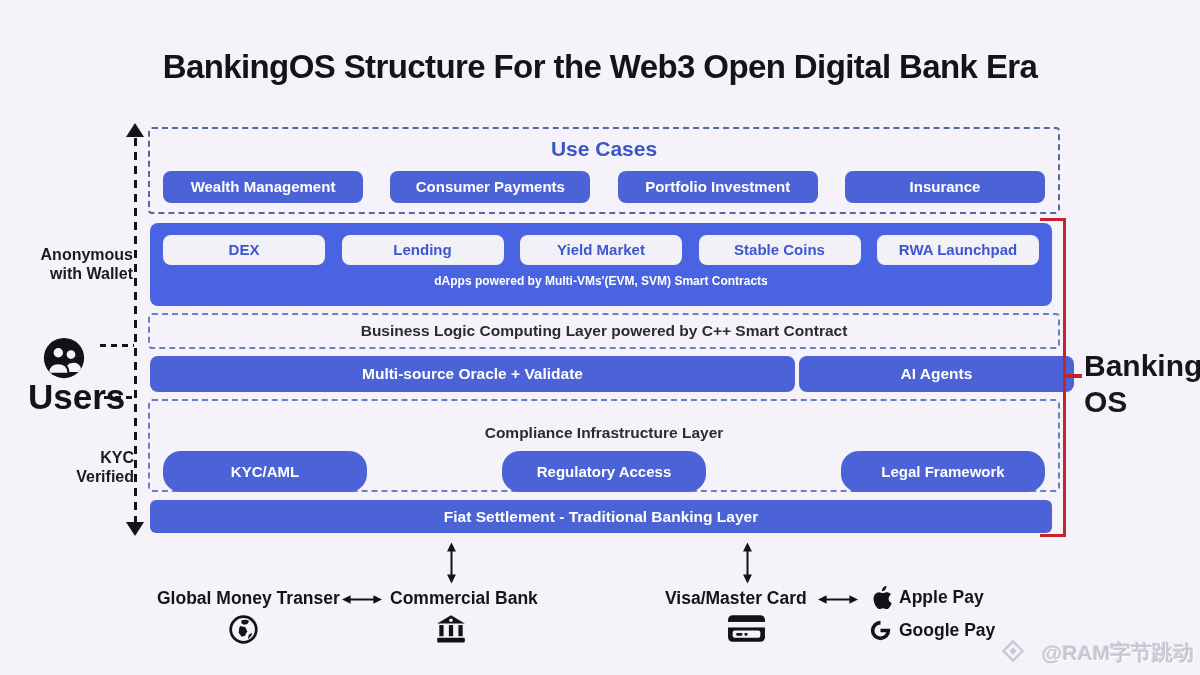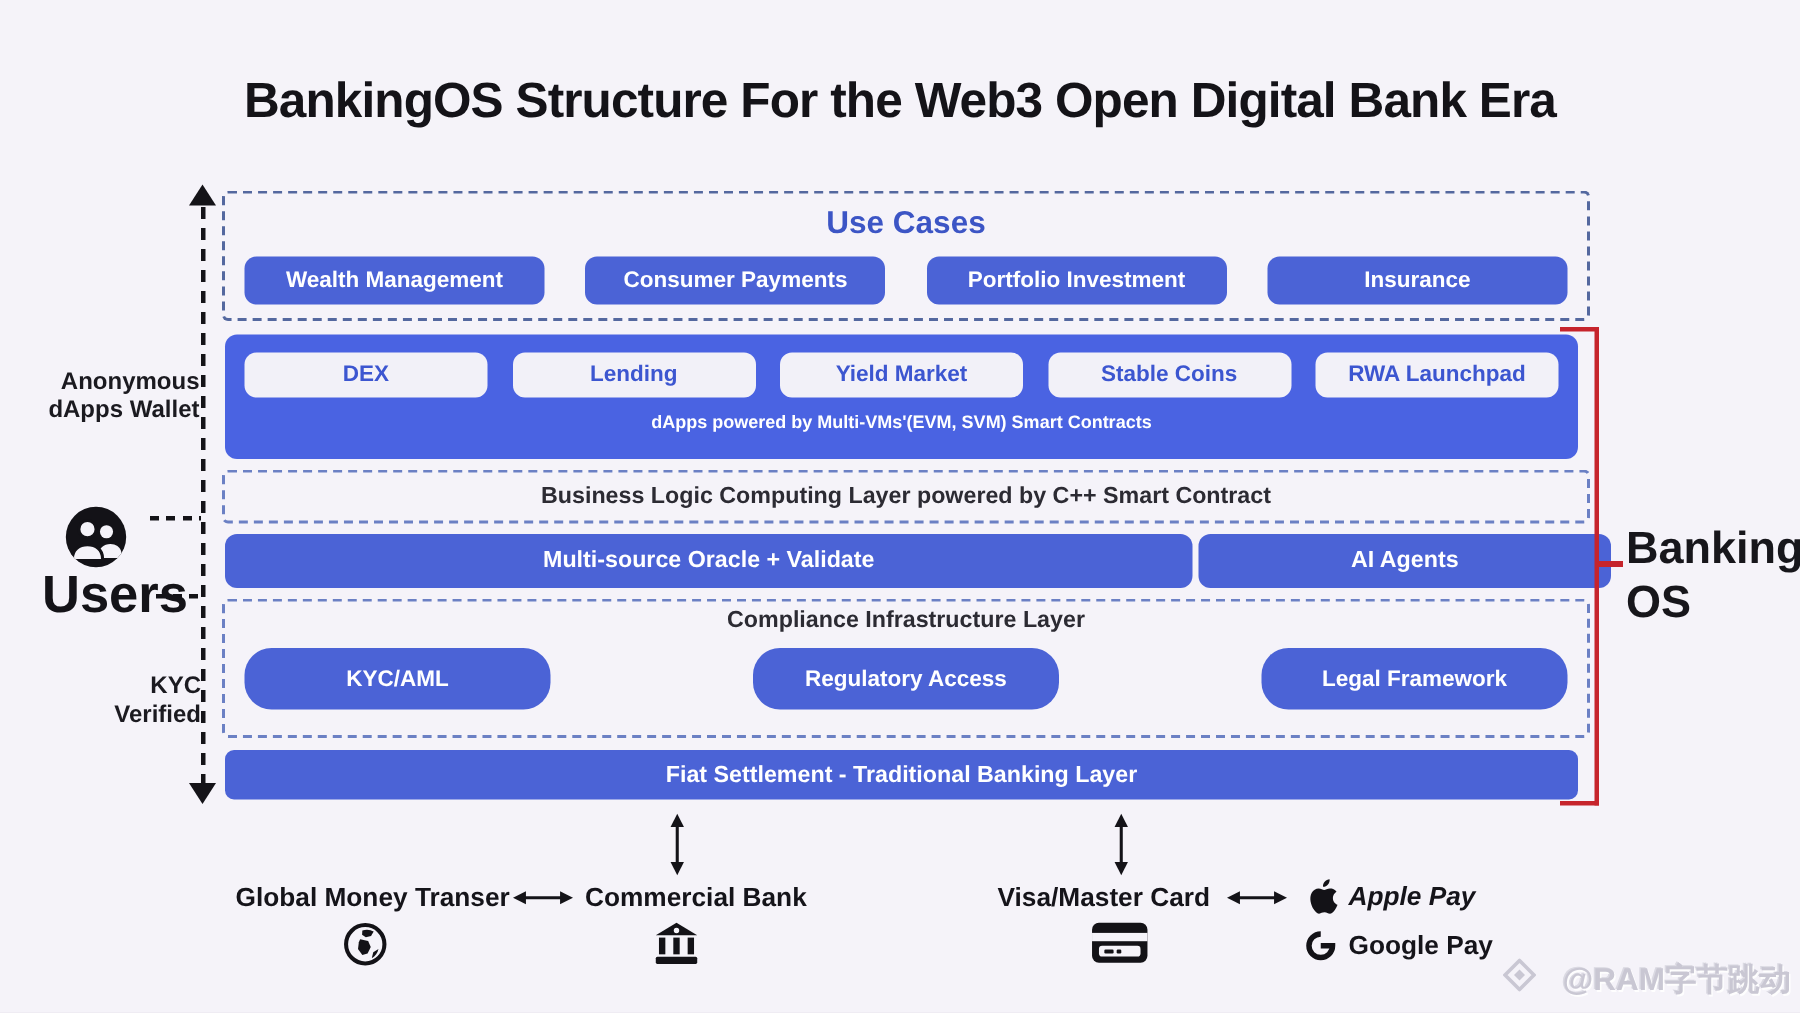--- a/index.html
+++ b/index.html
@@ -56,41 +56,41 @@
   .box-bizlogic { top:313px; height:36px; display:flex; align-items:center; justify-content:center; }
   .layer-text { font-size:15.5px; font-weight:bold; color:#2c2b33; }
 
   .oracle-row { position:absolute; left:150px; top:356px; width:924px; height:36px; display:flex; gap:4px; }
   .bar-blue { background:#4b63d6; border-radius:8px; color:#fff; display:flex; align-items:center;
     justify-content:center; font-size:15.5px; font-weight:bold; }
   .oracle-btn { width:645px; }
   .ai-btn { flex:1; }
 
   .box-compliance { top:399px; height:93px; }
-  .comp-title { margin-top:4px; text-align:center; }
+  .comp-title { margin-top:23px; text-align:center; }
   .comp-row { display:flex; justify-content:space-between; padding:0 13px; margin-top:9px; }
   .comp-row .chip-blue { width:204px; height:41px; line-height:41px;border-radius:18px; }
 
   .fiat-bar { position:absolute; left:150px; top:500px; width:902px; height:33px;
     background:#4b63d6; border-radius:6px; color:#fff; display:flex; align-items:center;
     justify-content:center; font-size:15.5px; font-weight:bold; }
 
   
   .bracket { position:absolute; left:1040px; top:218px; width:26px; height:319px;
     border-top:3.5px solid #c6242c; border-right:3.5px solid #c6242c; border-bottom:3.5px solid #c6242c; }
   .bracket-tick { position:absolute; left:1066px; top:374px; width:16px; height:3.5px; background:#c6242c; }
   .bankingos { position:absolute; left:1084px; top:348px; font-size:30px; font-weight:bold;
     color:#17161b; line-height:36px; }
 
   
   .blabel { position:absolute; font-size:17.5px; font-weight:bold; color:#15141a; white-space:nowrap; }
   .pos-gm { left:157px; top:588px; }
   .pos-cb { left:390px; top:588px; }
   .pos-vm { left:665px; top:588px; }
-  .pos-ap { left:899px; top:587px;font-style:italic; }
+  .pos-ap { left:899px; top:587px; }
   .pos-gp { left:899px; top:620px; }
   .icon-abs { position:absolute; }
 
   
   .watermark { position:absolute; right:6px; bottom:8px; display:flex; align-items:center; gap:18px;
     color:#c9c7d3; font-size:21px; font-weight:bold;
     text-shadow:1px 1px 0 rgba(255,255,255,0.85), -1px -1px 0 rgba(170,170,182,0.35); }
 </style>
 </head>
 <body>
@@ -98,21 +98,21 @@
 <div class="stage">
 
   <div class="title">BankingOS Structure For the Web3 Open Digital Bank Era</div>
 
   <div class="arr-up"></div>
   <div class="vline"></div>
   <div class="arr-dn"></div>
   <div class="hdash-a"></div>
   <div class="hdash-b"></div>
 
-  <div class="anon-label">Anonymous dApps Wallet</div>
+  <div class="anon-label">Anonymous with Wallet</div>
 
   <span class="users-icon">
     <svg width="42" height="42" viewBox="0 0 48 48" aria-hidden="true">
       <defs>
           <clipPath id="ucl">
             <circle cx="24" cy="24" r="23"></circle>
           </clipPath>
         </defs>
       <circle cx="24" cy="24" r="23" fill="#131217"></circle>
       <g clip-path="url(#ucl)" fill="#f5f3f9">

